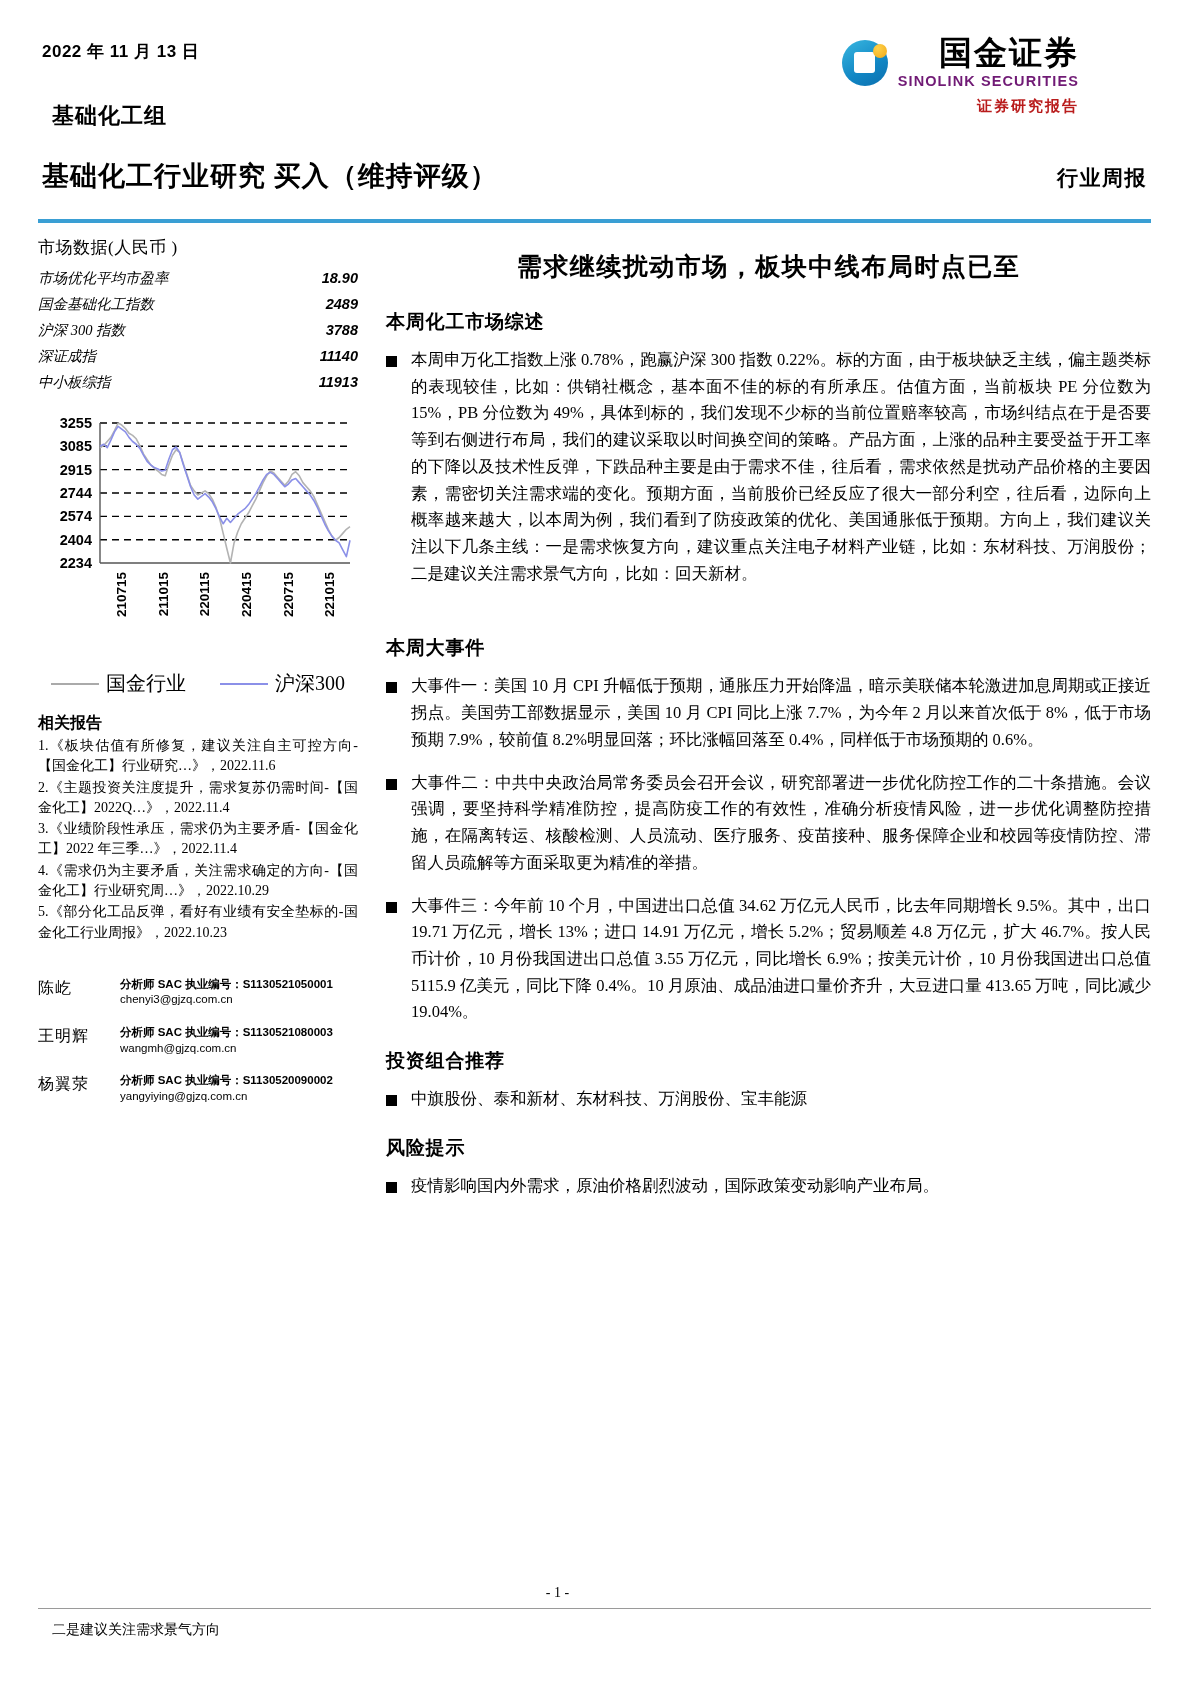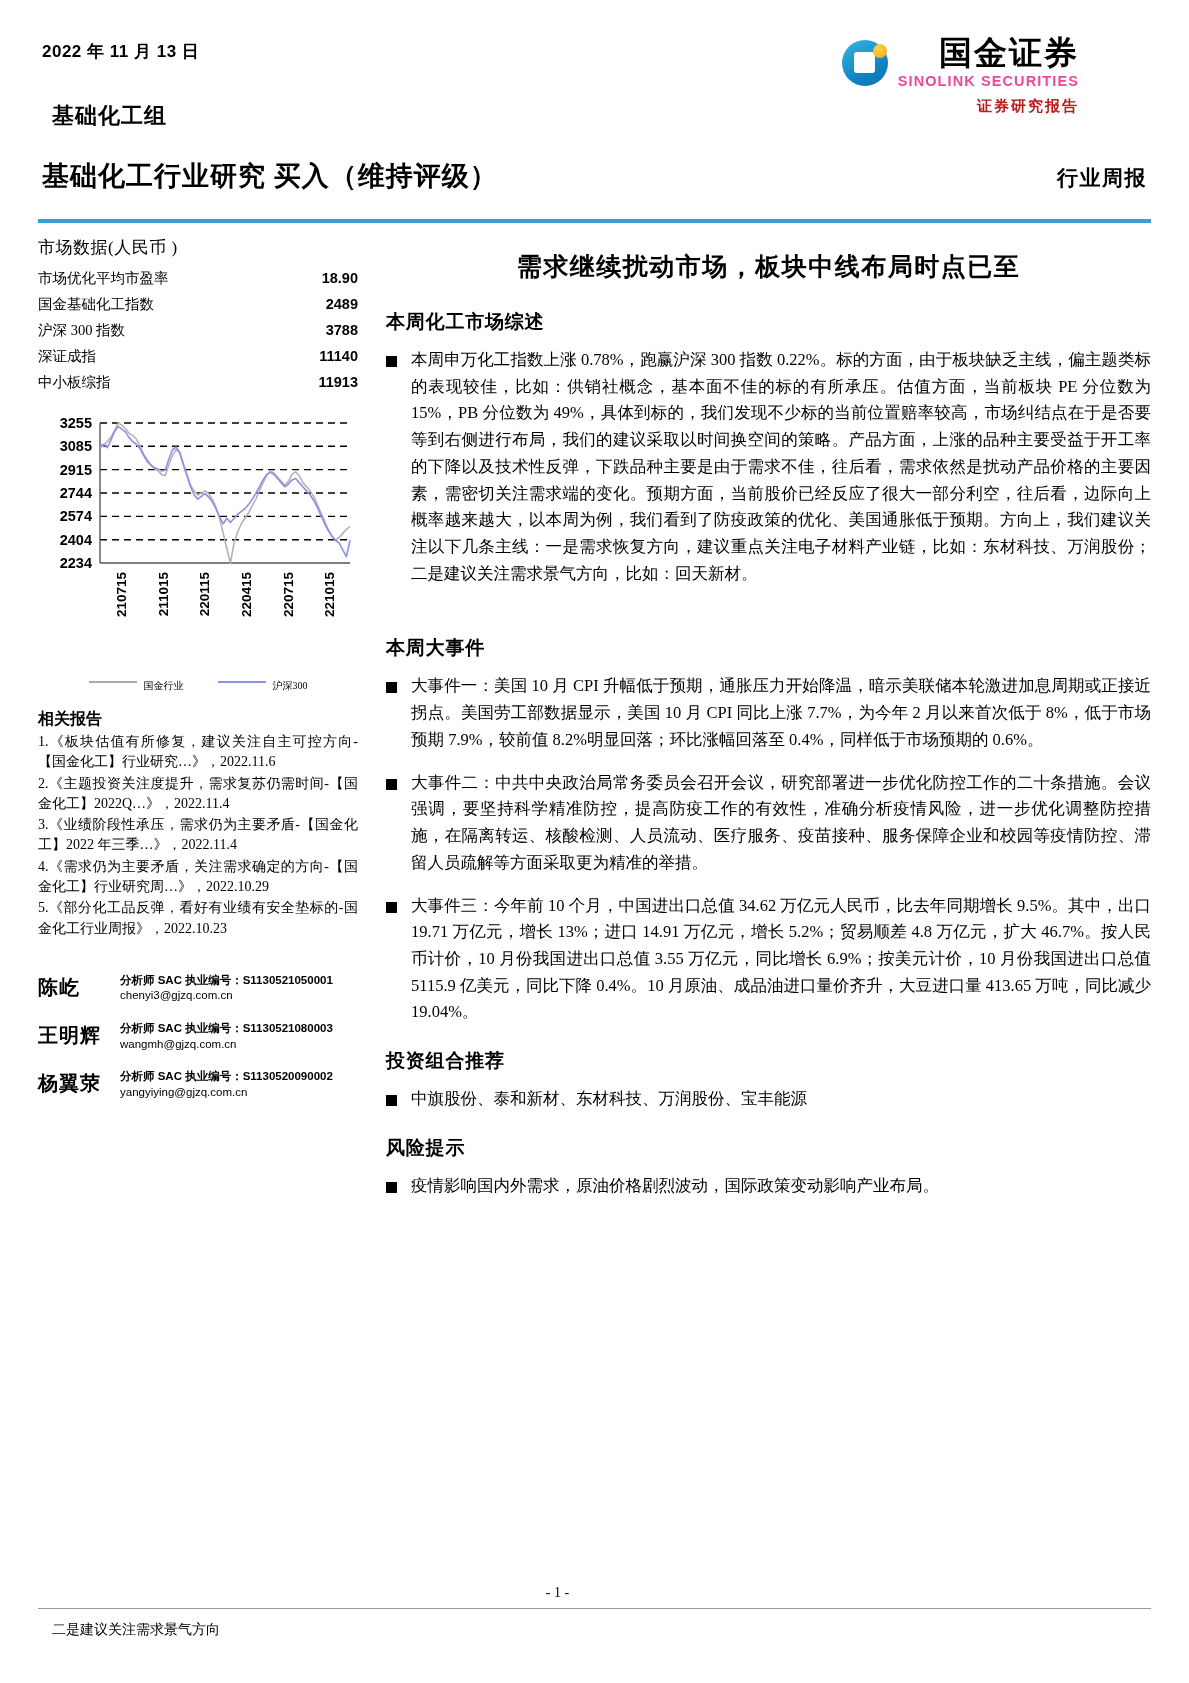--- a/index.html
+++ b/index.html
@@ -47,21 +47,21 @@
     background: radial-gradient(circle at 35% 30%, #ffd24a, #f0a818);
   }
   .logo-cn {
     font-family: "Liberation Sans", sans-serif;
     font-weight: bold; font-size: 33px; letter-spacing: 2px; line-height: 1;
     color: #000000;
   }
   .logo-en {
     font-family: "Liberation Sans", sans-serif;
     font-weight: bold; font-size: 14.5px; letter-spacing: 1.1px;
-    color: #ec4899; margin-top: 4px; text-align: right;
+    color: #701a75; margin-top: 4px; text-align: right;
   }
   .logo-sub {
     margin-top: 8px; font-size: 15px; font-weight: bold; letter-spacing: 2px;
     color: #b91c1c;
   }
 
   .title-row {
     position: absolute; left: 42px; top: 158px; width: 1105px;
     display: flex; align-items: baseline; justify-content: space-between;
   }
@@ -79,52 +79,52 @@
 
   
   .left-col {
     position: absolute; left: 38px; top: 236px; width: 320px;
   }
   .sec-head {
     font-weight: normal; font-size: 17px; letter-spacing: .5px; margin-bottom: 6px;
   }
   .mkt-table { width: 100%; border-collapse: collapse; }
   .mkt-table td {
-    font-size: 14.5px; padding: 3.5px 0; vertical-align: baseline;
+    font-size: 14.5px; padding: 3.5px 0; vertical-align: baseline; font-style: italic;
   }
   .mkt-table td.lbl { text-align: left; }
   .mkt-table td.val {
     text-align: right;
     font-family: "Liberation Sans", sans-serif;
     font-weight: bold; font-size: 14.5px;
   }
 
   
   .chart-box { position: relative; width: 320px; height: 245px; margin-top: 16px; }
   .chart-svg { display: block; }
   .legend {
     margin-top: 14px; display: flex; justify-content: center; gap: 34px;
     align-items: center;
   }
   .legend-item { display: flex; align-items: center; gap: 7px; }
   .legend-line { width: 48px; height: 0; border-top: 2px solid #aaa; }
   .legend-line.blue { border-top-color: #8b90e8; }
-  .legend-label { font-size: 10px; margin-top: 9px; }
+  .legend-label { font-size: 20px; }
 
   .rel-head { font-weight: bold; font-size: 16px; margin-top: 16px; margin-bottom: 2px; }
   .rel-item {
     font-size: 14px; line-height: 1.45; margin-bottom: 1px;
     text-align: justify; text-justify: inter-ideograph;
   }
 
   
   .analysts { margin-top: 34px; }
   .analyst { display: flex; gap: 14px; margin-bottom: 17px; align-items: flex-start; }
   .an-name {
-    font-weight: bold; font-size: 20px; letter-spacing: 1px;
+    font-weight: normal; font-size: 16px; letter-spacing: 1px;
     min-width: 68px; white-space: nowrap; padding-top: 1px;
   }
   .an-meta { font-family: "Liberation Sans", sans-serif; }
   .an-sac { font-size: 11.5px; font-weight: bold; line-height: 1.35; }
   .an-mail { font-size: 11.5px; line-height: 1.35; }
 
   
   .right-col {
     position: absolute; left: 386px; top: 236px; width: 765px;
   }

